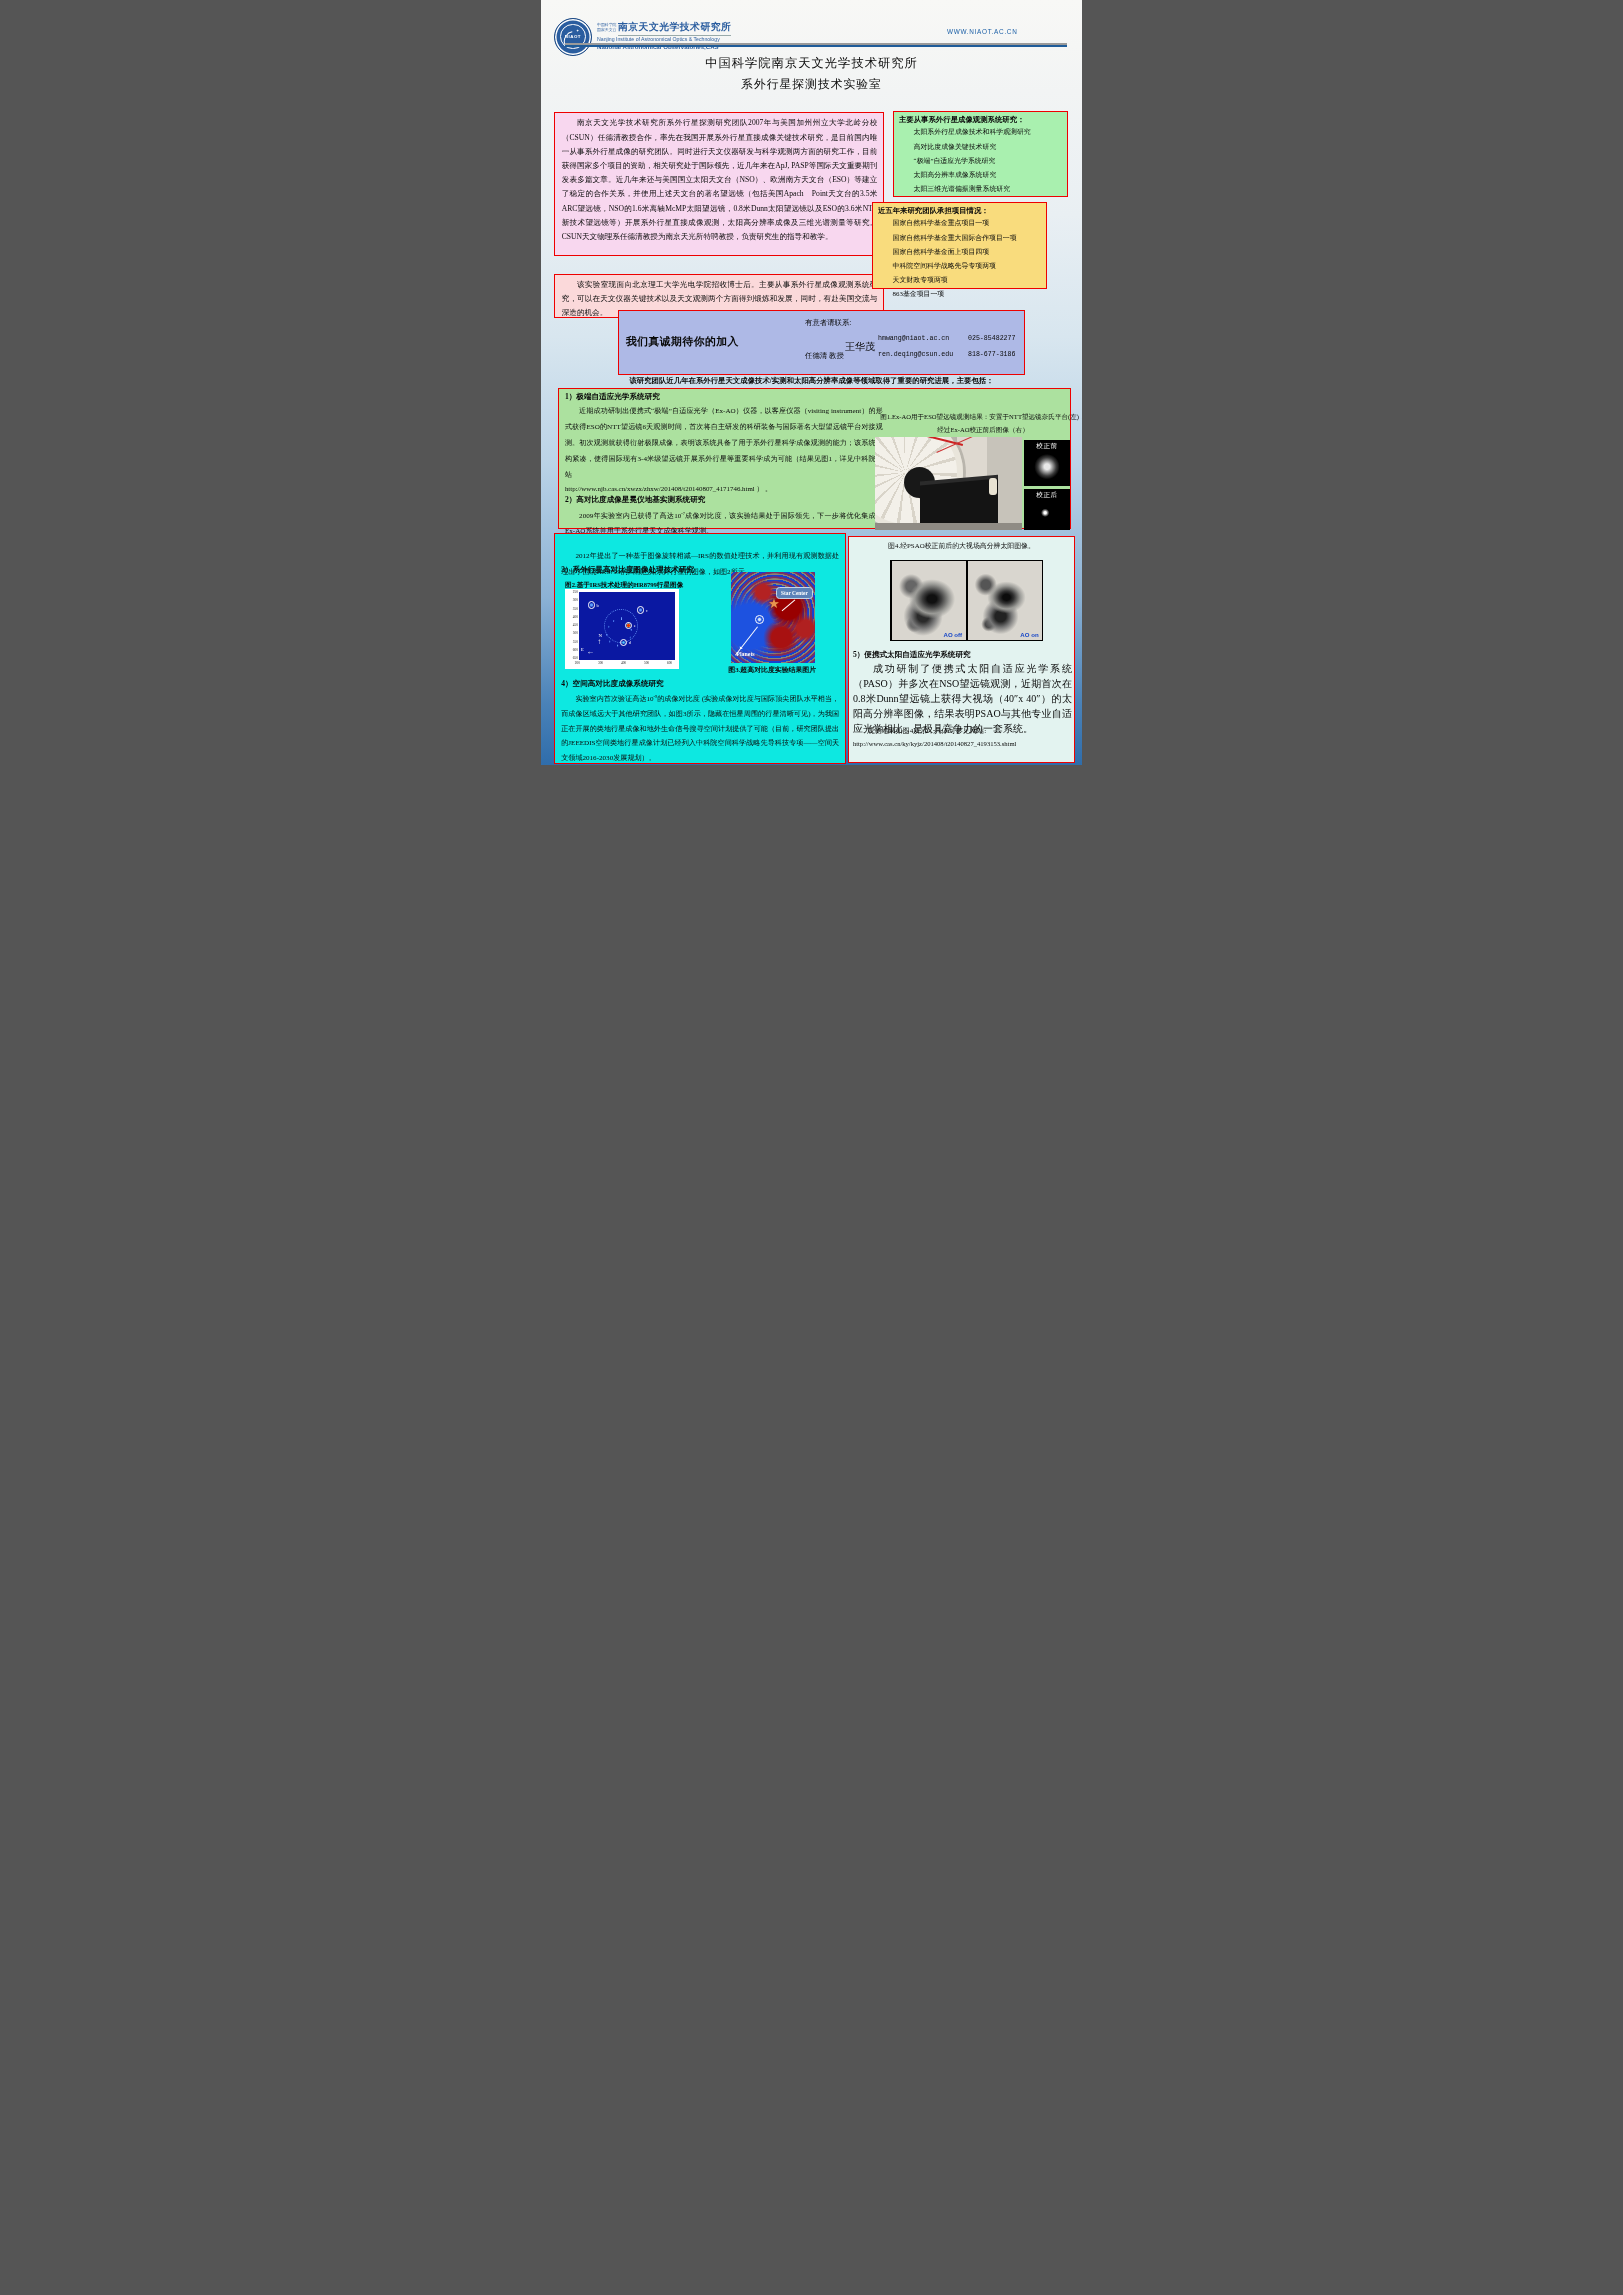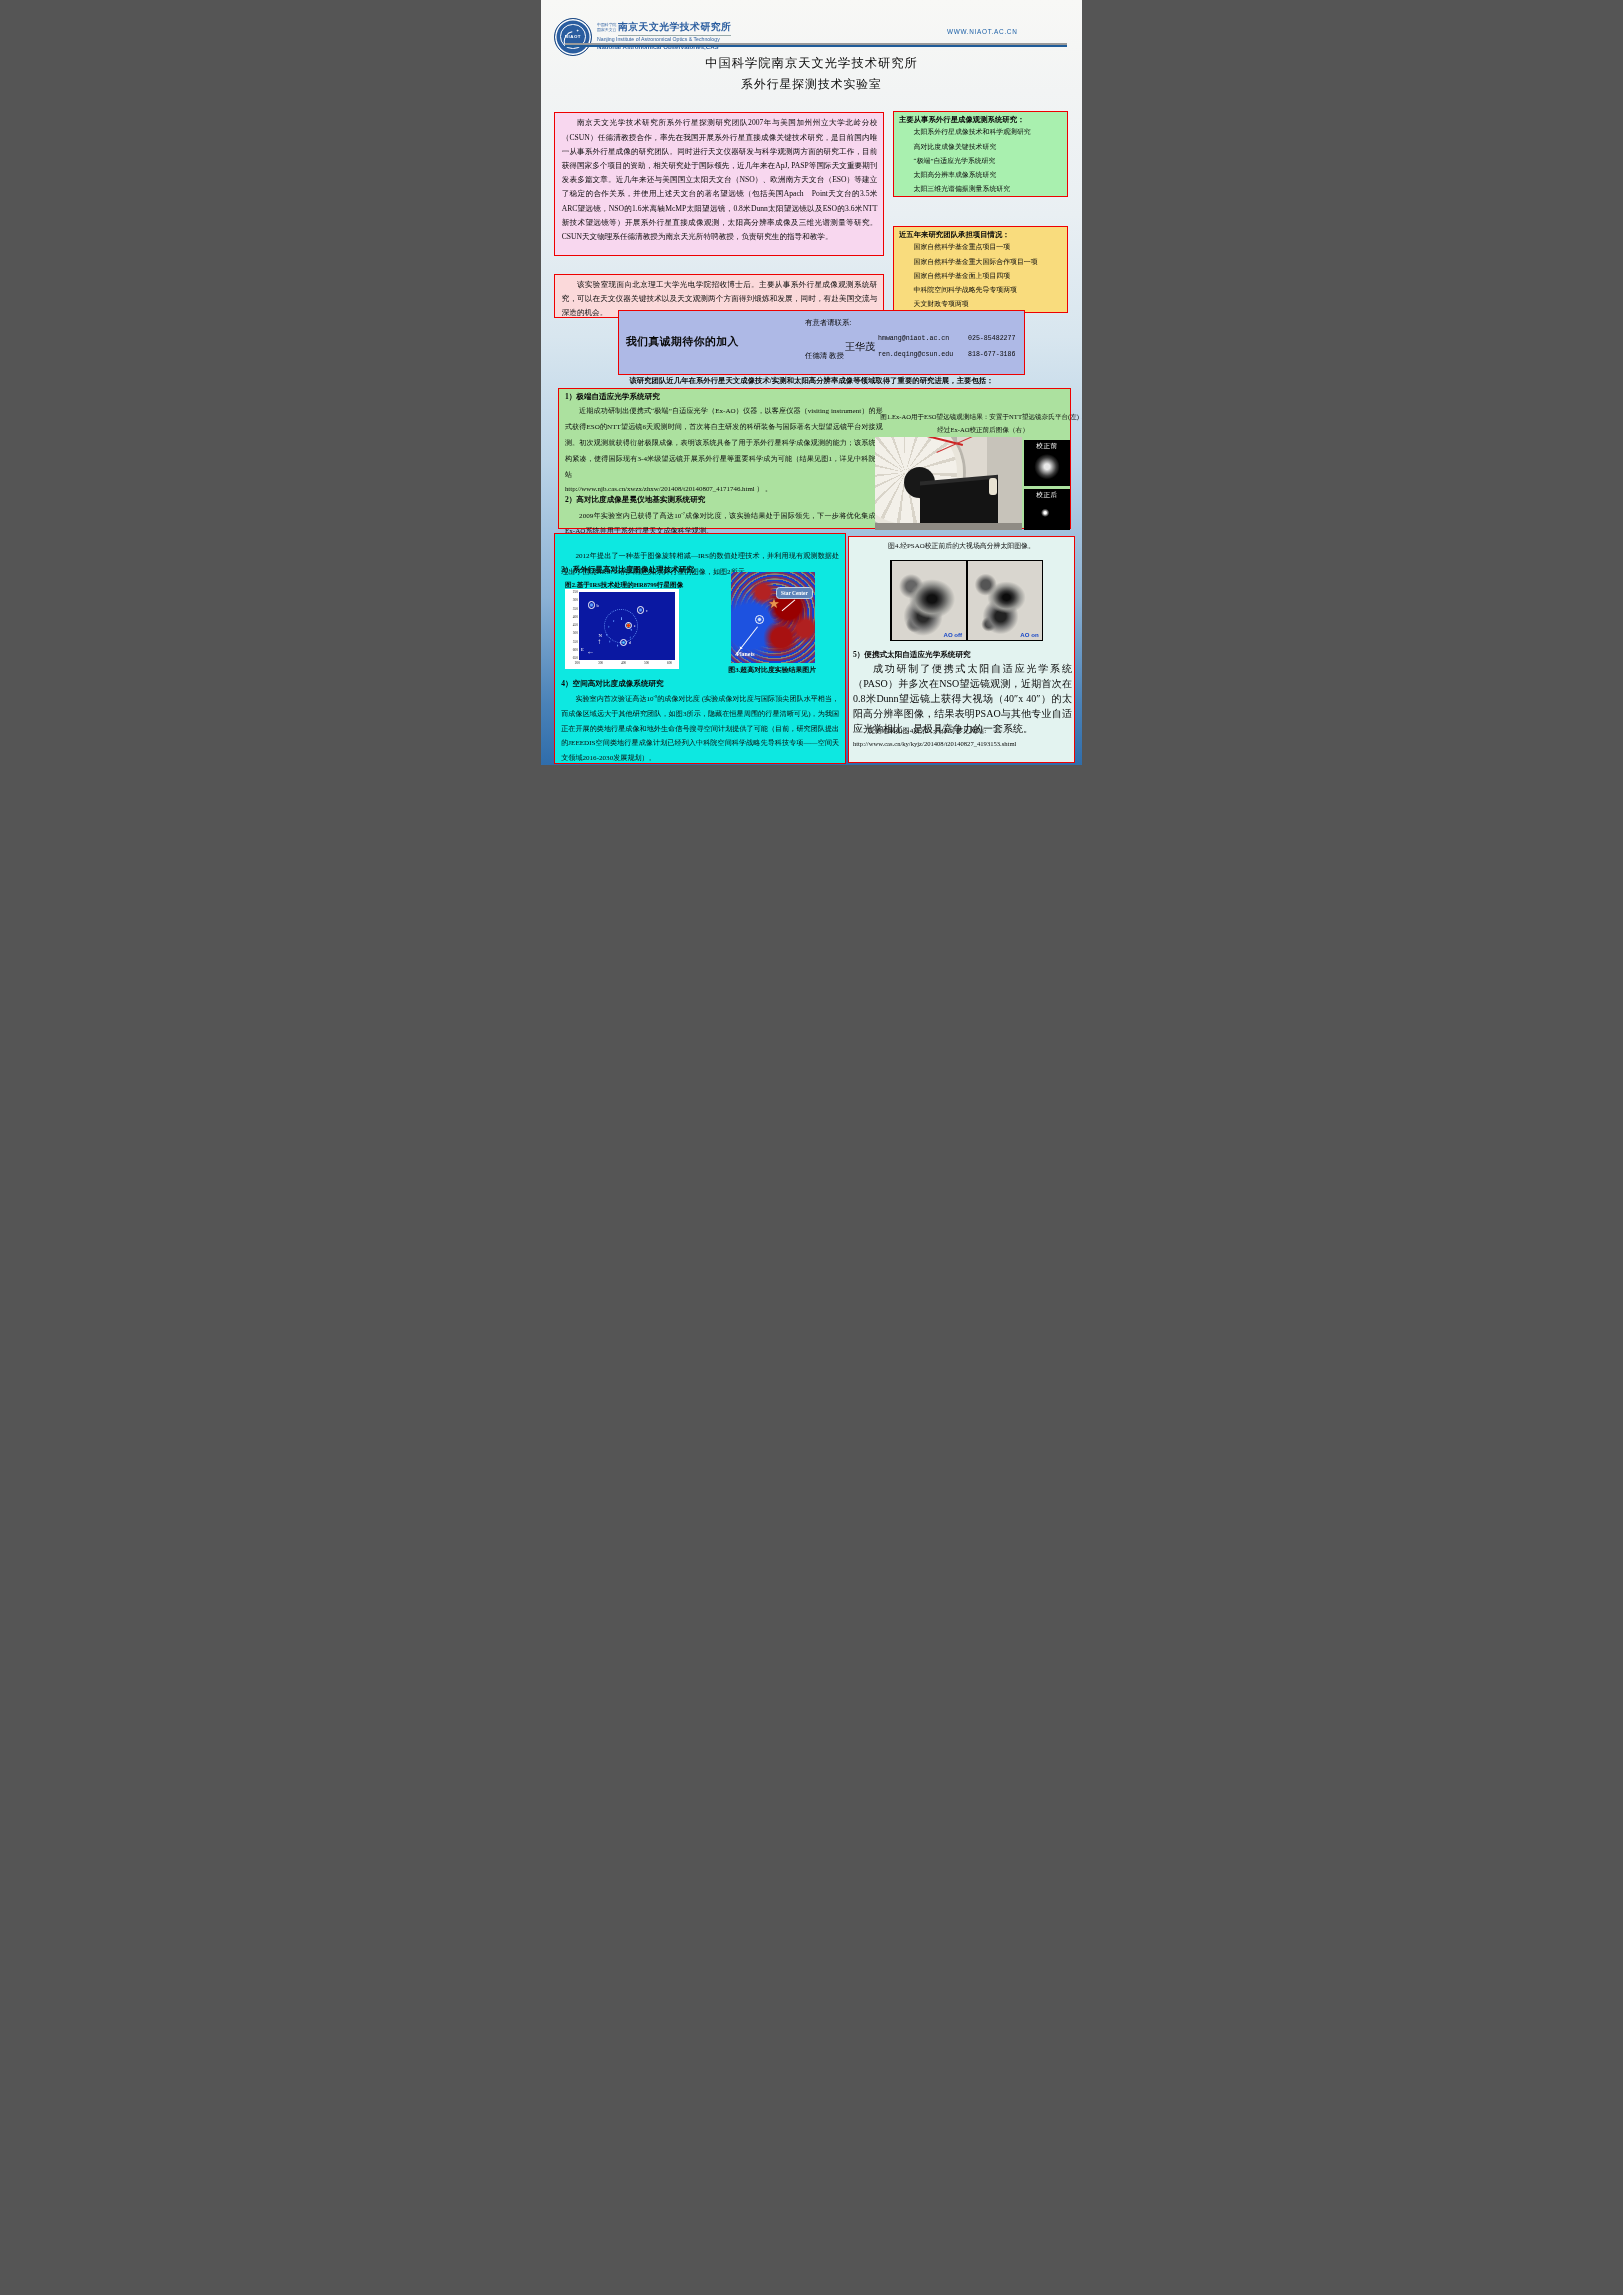--- a/index.html
+++ b/index.html
@@ -35,21 +35,21 @@
   .title-wrap { left:0; top:55px; width:100%; text-align:center; }
   .title-l1 { font-size:12.3px; letter-spacing:1px; }
   .title-l2 { font-size:11.8px; letter-spacing:1px; margin-top:5.4px; }
   .title-l3 { font-size:11.8px; letter-spacing:1px; margin-top:22px; }
 
   
   .box-intro { left:13.3px; top:112px; width:330px; height:144px; background:#f8d7ef; padding:3.4px 5.9px 0 6.4px; }
   .box-recruit { left:13.3px; top:274px; width:330px; height:44px; background:#fbd9da; padding:2.9px 5.9px 0 6.4px; }
   .para { font-size:7.6px; line-height:14.2px; text-align:justify; text-indent:2em; }
   .box-dir { left:352px; top:111px; width:175px; height:86px; background:#a9f0af; padding:3.4px 2.9px 0 4.9px; }
-  .box-proj { left:352px; top:202px; width:175px; height:87px; background:#f9dc7d; padding:3.4px 2.9px 0 4.9px;margin-top:24px; }
+  .box-proj { left:331px; top:202px; width:175px; height:87px; background:#f9dc7d; padding:3.4px 2.9px 0 4.9px; }
   .side-title { font-size:7.4px; font-weight:bold; }
   .side-item { font-size:6.9px; line-height:14.2px; padding-left:14.7px; white-space:nowrap; }
 
   .box-contact { left:77px; top:310px; width:407px; height:65px; background:#aeb9e6; }
   .slogan { left:6.9px; top:23.6px; font-size:10.8px; font-weight:bold; font-family:"Liberation Sans",sans-serif; letter-spacing:0.5px; }
   .c-head { left:186px; top:6.9px; font-size:7.4px; }
   .c-name1 { left:186px; top:29px; font-size:10px;margin-left:40px; }
   .c-name2 { left:186px; top:40px; font-size:7.4px; }
   .mono { font-family:"Liberation Mono","DejaVu Sans Mono",monospace; font-size:6.6px; }
   .c-mail1 { left:259px; top:23.6px; } .c-mail2 { left:259px; top:40px; }

